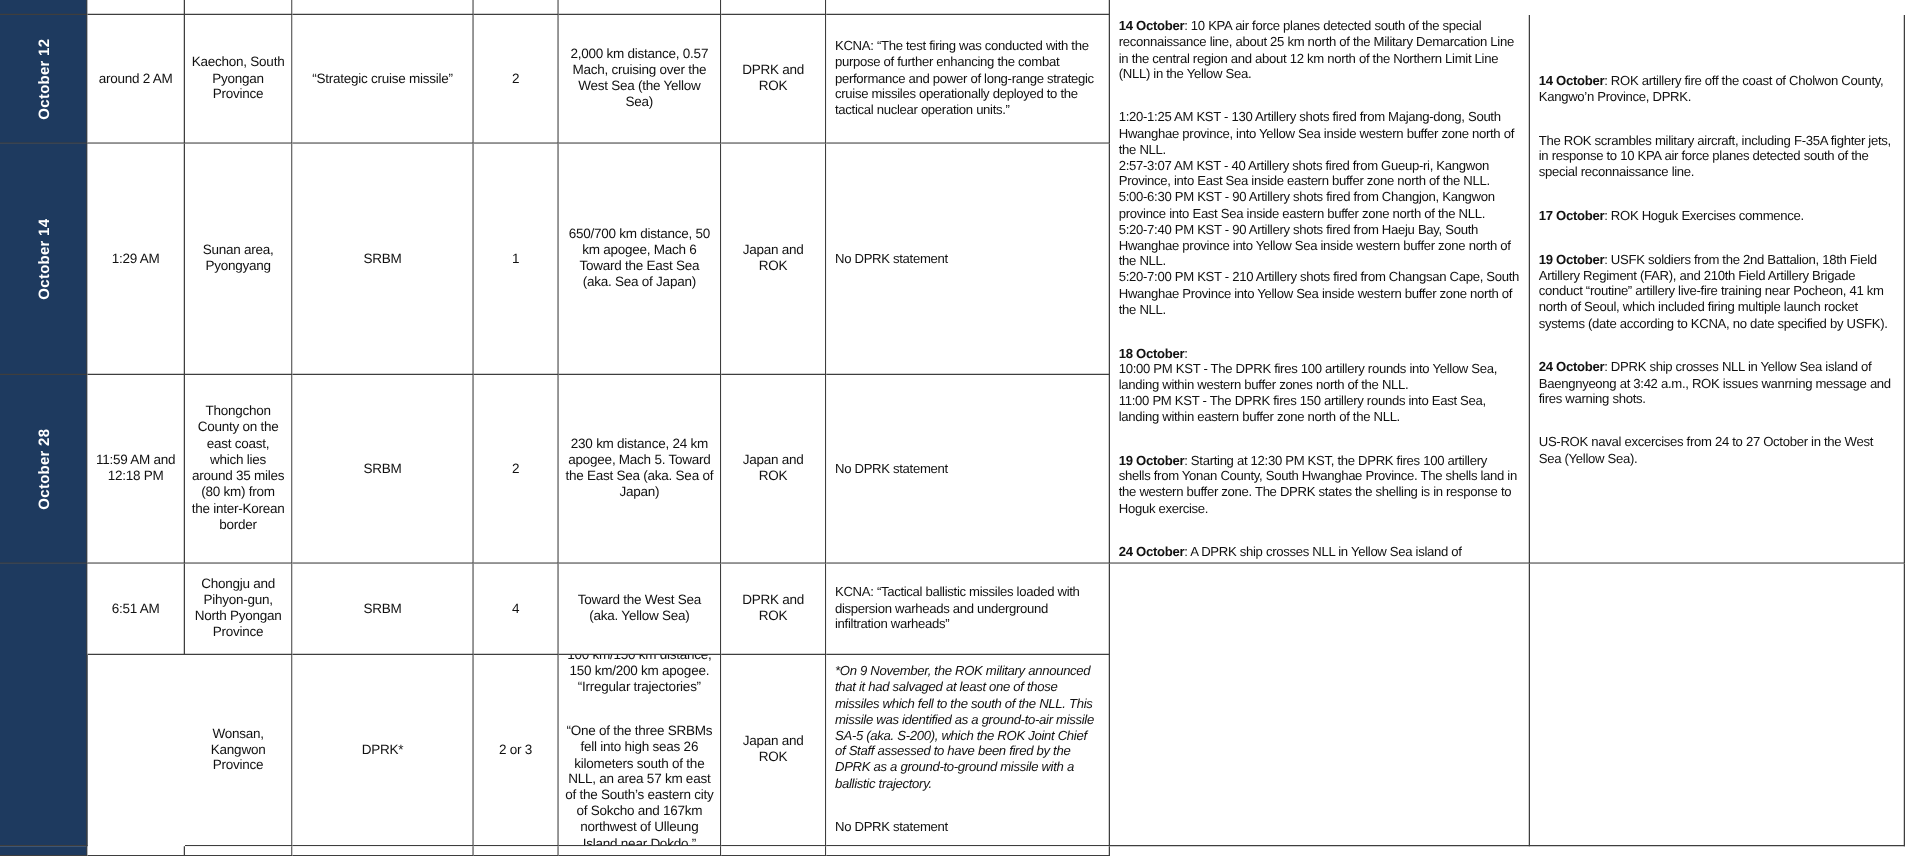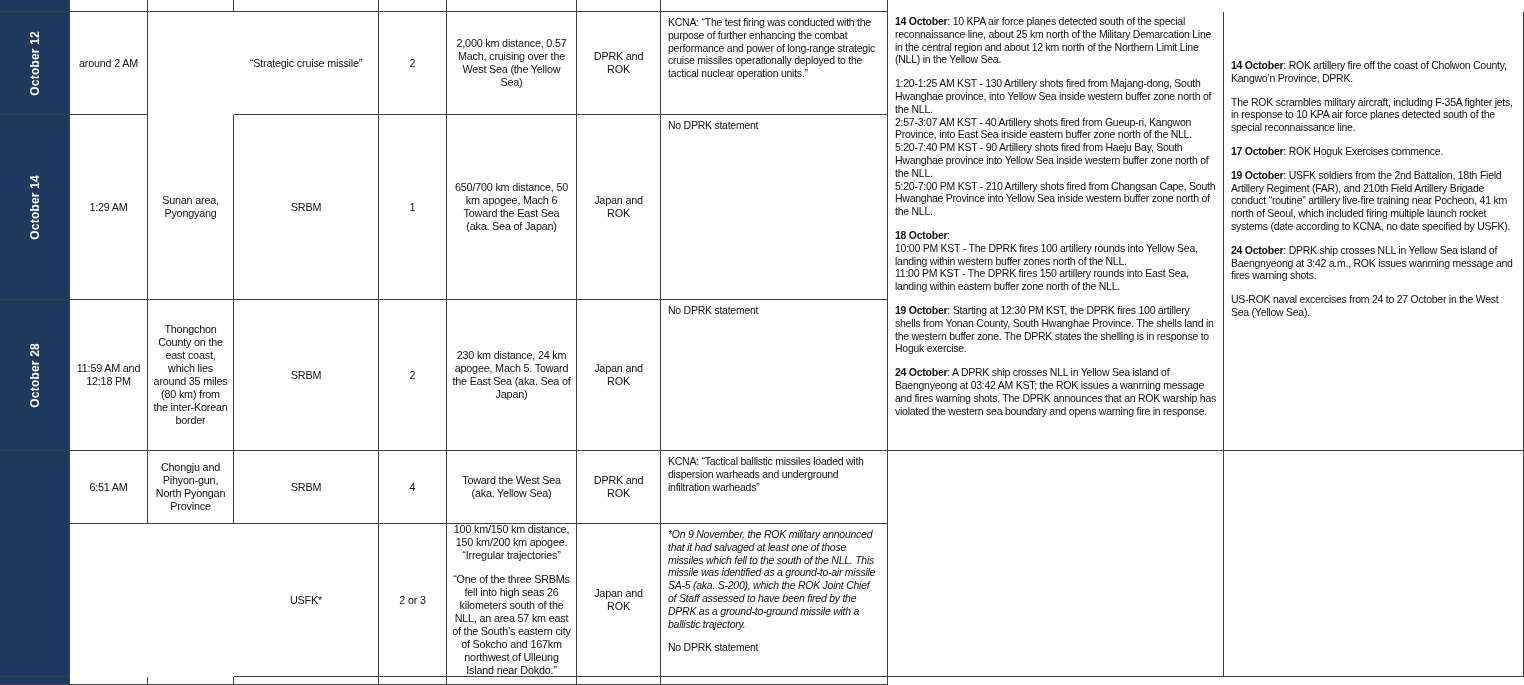--- a/index.html
+++ b/index.html
@@ -19,41 +19,41 @@
     border-bottom:1px solid #3e3e3e;
     background:#ffffff;
     overflow:hidden;
   }
   .c-mid{
     display:flex;flex-direction:column;align-items:center;justify-content:center;
     text-align:center;padding:3px 5px;
     font-size:10.8px;line-height:1.2;letter-spacing:-0.2px;
   }
   .c-left{
-    display:flex;flex-direction:column;
+    display:flex;flex-direction:column;justify-content:center;
     text-align:left;padding:4px 7px;
     font-size:10.5px;line-height:1.22;letter-spacing:-0.25px;
   }
   .c-top{
     padding:3px 7px 4px 7px;text-align:left;
     font-size:10.5px;line-height:1.22;letter-spacing:-0.25px;
   }
   .pad-top{padding-top:47px;}
   .datecell{
     background:#1e3a5f;
     display:flex;align-items:center;justify-content:center;
   }
   .vlabel{
     writing-mode:vertical-rl;
     transform:rotate(180deg);
     color:#ffffff;font-weight:700;font-size:12px;letter-spacing:0.2px;
     white-space:nowrap;
   }
   .para{margin:0;}
-  .para.gap{margin-top:11px;}
+  .para.gap{margin-top:22px;}
   .para.italic{font-style:italic;}
   .para .lead{font-weight:700;}
   .c-mid .para{width:100%;}
 </style>
 </head>
 <body>
 
 <div class="tbl">
 
   <div class="cell datecell" style="grid-area:1/1/2/2;"></div>
@@ -64,40 +64,44 @@
   <div class="cell" style="grid-area:1/6/2/7;"></div>
   <div class="cell" style="grid-area:1/7/2/8;"></div>
   <div class="cell" style="grid-area:1/8/2/9;"></div>
 
   <div class="cell datecell" style="grid-area:2/1/3/2;">
     <span class="vlabel">October 12</span>
   </div>
   <div class="cell c-mid" style="grid-area:2/2/3/3;">
       <span>around 2 AM</span>
     </div>
+  <div class="cell c-mid" style="grid-area:2/3/3/4;">
+      <span>Kaechon, South Pyongan Province</span>
+    </div>
   <div class="cell c-mid" style="grid-area:2/4/3/5;">
       <span>“Strategic cruise missile”</span>
     </div>
   <div class="cell c-mid" style="grid-area:2/5/3/6;">
       <span>2</span>
     </div>
   <div class="cell c-mid" style="grid-area:2/6/3/7;">
       <div class="para">2,000 km distance, 0.57 Mach, cruising over the West Sea (the Yellow Sea)</div>
     </div>
   <div class="cell c-mid" style="grid-area:2/7/3/8;">
       <span>DPRK and ROK</span>
     </div>
   <div class="cell c-left" style="grid-area:2/8/3/9;">
       <div class="para">KCNA: “The test firing was conducted with the purpose of further enhancing the combat performance and power of long-range strategic cruise missiles operationally deployed to the tactical nuclear operation units.”</div>
     </div>
 
   <div class="cell c-top" style="grid-area:2/9/5/10;">
       <div class="para"><span class="lead">14 October</span>: 10 KPA air force planes detected south of the special reconnaissance line, about 25 km north of the Military Demarcation Line in the central region and about 12 km north of the Northern Limit Line (NLL) in the Yellow Sea.</div>
       <div class="para gap">1:20-1:25 AM KST - 130 Artillery shots fired from Majang-dong, South Hwanghae province, into Yellow Sea inside western buffer zone north of the NLL.</div>
       <div class="para">2:57-3:07 AM KST - 40 Artillery shots fired from Gueup-ri, Kangwon Province, into East Sea inside eastern buffer zone north of the NLL.</div>
+      <div class="para">5:00-6:30 PM KST - 90 Artillery shots fired from Changjon, Kangwon province into East Sea inside eastern buffer zone north of the NLL.</div>
       <div class="para">5:20-7:40 PM KST - 90 Artillery shots fired from Haeju Bay, South Hwanghae province into Yellow Sea inside western buffer zone north of the NLL.</div>
       <div class="para">5:20-7:00 PM KST - 210 Artillery shots fired from Changsan Cape, South Hwanghae Province into Yellow Sea inside western buffer zone north of the NLL.</div>
       <div class="para gap"><span class="lead">18 October</span>:</div>
       <div class="para">10:00 PM KST - The DPRK fires 100 artillery rounds into Yellow Sea, landing within western buffer zones north of the NLL.</div>
       <div class="para">11:00 PM KST - The DPRK fires 150 artillery rounds into East Sea, landing within eastern buffer zone north of the NLL.</div>
       <div class="para gap"><span class="lead">19 October</span>: Starting at 12:30 PM KST, the DPRK fires 100 artillery shells from Yonan County, South Hwanghae Province. The shells land in the western buffer zone. The DPRK states the shelling is in response to Hoguk exercise.</div>
       <div class="para gap"><span class="lead">24 October</span>: A DPRK ship crosses NLL in Yellow Sea island of Baengnyeong at 03:42 AM KST; the ROK issues a wanrning message and fires warning shots. The DPRK announces that an ROK warship has violated the western sea boundary and opens warning fire in response.</div>
     </div>
   <div class="cell c-top pad-top" style="grid-area:2/10/5/11;">
       <div class="para"><span class="lead">14 October</span>: ROK artillery fire off the coast of Cholwon County, Kangwo’n Province, DPRK.</div>
@@ -180,22 +184,25 @@
   <div class="cell c-mid" style="grid-area:5/7/6/8;">
       <span>DPRK and ROK</span>
     </div>
   <div class="cell c-left" style="grid-area:5/8/6/9;">
       <div class="para">KCNA: “Tactical ballistic missiles loaded with dispersion warheads and underground infiltration warheads”</div>
     </div>
 
   <div class="cell" style="grid-area:5/9/7/10;"></div>
   <div class="cell" style="grid-area:5/10/7/11;"></div>
 
+  <div class="cell c-mid" style="grid-area:6/3/7/4;">
+      <span>Wonsan, Kangwon Province</span>
+    </div>
   <div class="cell c-mid" style="grid-area:6/4/7/5;">
-      <span>USFK*</span>
+      <span>DPRK*</span>
     </div>
   <div class="cell c-mid" style="grid-area:6/5/7/6;">
       <span>2 or 3</span>
     </div>
   <div class="cell c-mid" style="grid-area:6/6/7/7;">
       <div class="para">100 km/150 km distance, 150 km/200 km apogee. “Irregular trajectories”</div>
       <div class="para gap">“One of the three SRBMs fell into high seas 26 kilometers south of the NLL, an area 57 km east of the South’s eastern city of Sokcho and 167km northwest of Ulleung Island near Dokdo.”</div>
     </div>
   <div class="cell c-mid" style="grid-area:6/7/7/8;">
       <span>Japan and ROK</span>

